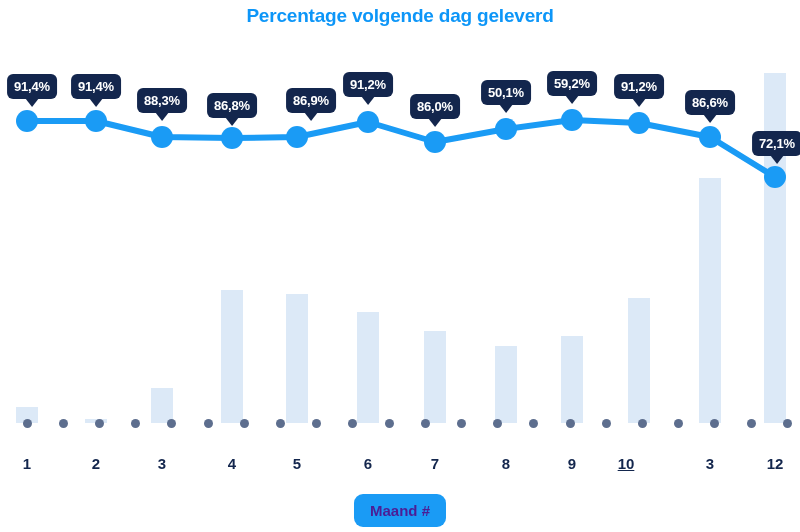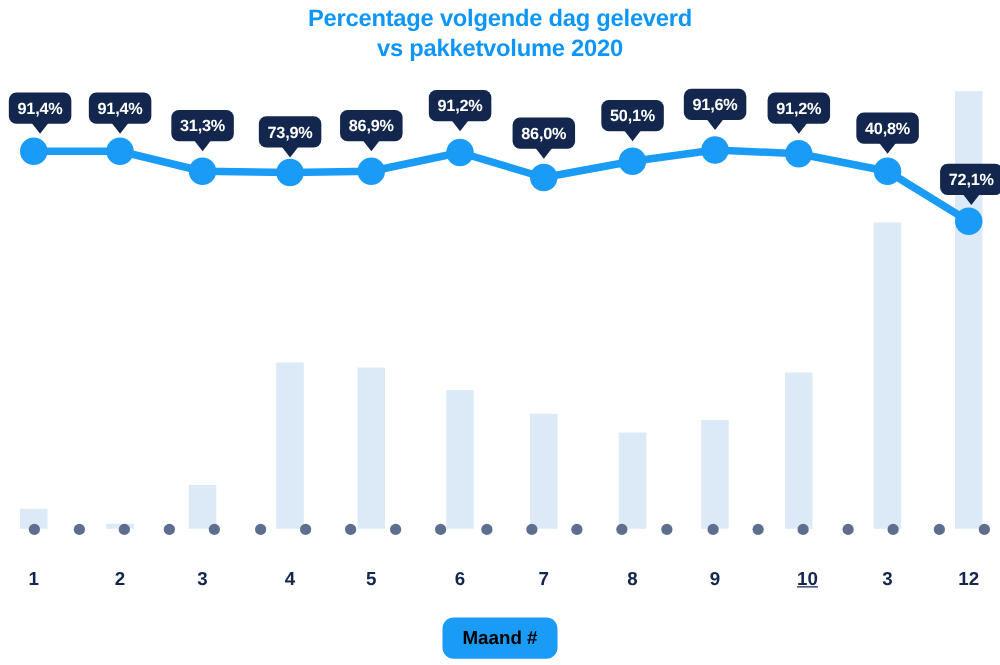--- a/index.html
+++ b/index.html
@@ -119,35 +119,34 @@
     top: 455px;
   }
 
   
   .axis-pill {
     position: absolute;
     left: 50%;
     transform: translateX(-50%);
     top: 494px;
     background: #1a9bf5;
-    color: #000000;
+    color: #4c1d95;
     font-size: 15px;
     font-weight: bold;
     padding: 8px 16px;
     border-radius: 9px;
   }
 </style>
 </head>
 <body>
 
 <div id="chart-root">
 
   <div class="chart-title">
     <span class="line">Percentage volgende dag geleverd</span>
-    <span class="line">vs pakketvolume 2020</span>
   </div>
 
   <div class="plot-area" id="plot-area">
       <div class="bar" style="left: 16px; top: 407px; height: 16px;"></div>
       <div class="bar" style="left: 85px; top: 419px; height: 4px;"></div>
       <div class="bar" style="left: 151px; top: 388px; height: 35px;"></div>
       <div class="bar" style="left: 221px; top: 290px; height: 133px;"></div>
       <div class="bar" style="left: 286px; top: 294px; height: 129px;"></div>
       <div class="bar" style="left: 357px; top: 312px; height: 111px;"></div>
       <div class="bar" style="left: 424px; top: 331px; height: 92px;"></div>
@@ -188,42 +187,42 @@
         <circle class="series-marker" cx="368" cy="122" r="11"></circle>
         <circle class="series-marker" cx="435" cy="142" r="11"></circle>
         <circle class="series-marker" cx="506" cy="129" r="11"></circle>
         <circle class="series-marker" cx="572" cy="120" r="11"></circle>
         <circle class="series-marker" cx="639" cy="123" r="11"></circle>
         <circle class="series-marker" cx="710" cy="137" r="11"></circle>
         <circle class="series-marker" cx="775" cy="177" r="11"></circle>
       </svg>
       <div class="tooltip" style="left: 32px; top: 74px;">91,4%</div>
       <div class="tooltip" style="left: 96px; top: 74px;">91,4%</div>
-      <div class="tooltip" style="left: 162px; top: 88px;">31,3%</div>
-      <div class="tooltip" style="left: 232px; top: 93px;">73,9%</div>
-      <div class="tooltip" style="left: 297px; top: 88px;">86,9%</div>
+      <div class="tooltip" style="left: 162px; top: 88px;">88,3%</div>
+      <div class="tooltip" style="left: 232px; top: 93px;">86,8%</div>
+      <div class="tooltip" style="left: 311px; top: 88px;">86,9%</div>
       <div class="tooltip" style="left: 368px; top: 72px;">91,2%</div>
       <div class="tooltip" style="left: 435px; top: 94px; text-align: center;">86,0%</div>
       <div class="tooltip" style="left: 506px; top: 80px;">50,1%</div>
-      <div class="tooltip" style="left: 572px; top: 71px;">91,6%</div>
+      <div class="tooltip" style="left: 572px; top: 71px;">59,2%</div>
       <div class="tooltip" style="left: 639px; top: 74px;">91,2%</div>
-      <div class="tooltip" style="left: 710px; top: 90px;">40,8%</div>
+      <div class="tooltip" style="left: 710px; top: 90px;">86,6%</div>
       <div class="tooltip" style="left: 777px; top: 131px;">72,1%</div>
     </div>
 
   <div id="x-ticks">
       <div class="x-tick" style="left: 27px;">1</div>
       <div class="x-tick" style="left: 96px;">2</div>
       <div class="x-tick" style="left: 162px;">3</div>
       <div class="x-tick" style="left: 232px;">4</div>
       <div class="x-tick" style="left: 297px;">5</div>
       <div class="x-tick" style="left: 368px;">6</div>
       <div class="x-tick" style="left: 435px;">7</div>
       <div class="x-tick" style="left: 506px;">8</div>
       <div class="x-tick" style="left: 572px;">9</div>
-      <div class="x-tick" style="left: 646px; text-decoration: underline;">10</div>
+      <div class="x-tick" style="left: 626px; text-decoration: underline;">10</div>
       <div class="x-tick" style="left: 710px;">3</div>
       <div class="x-tick" style="left: 775px;">12</div>
     </div>
 
   <div class="axis-pill">Maand #</div>
 
 </div>
 
 </body></html>

